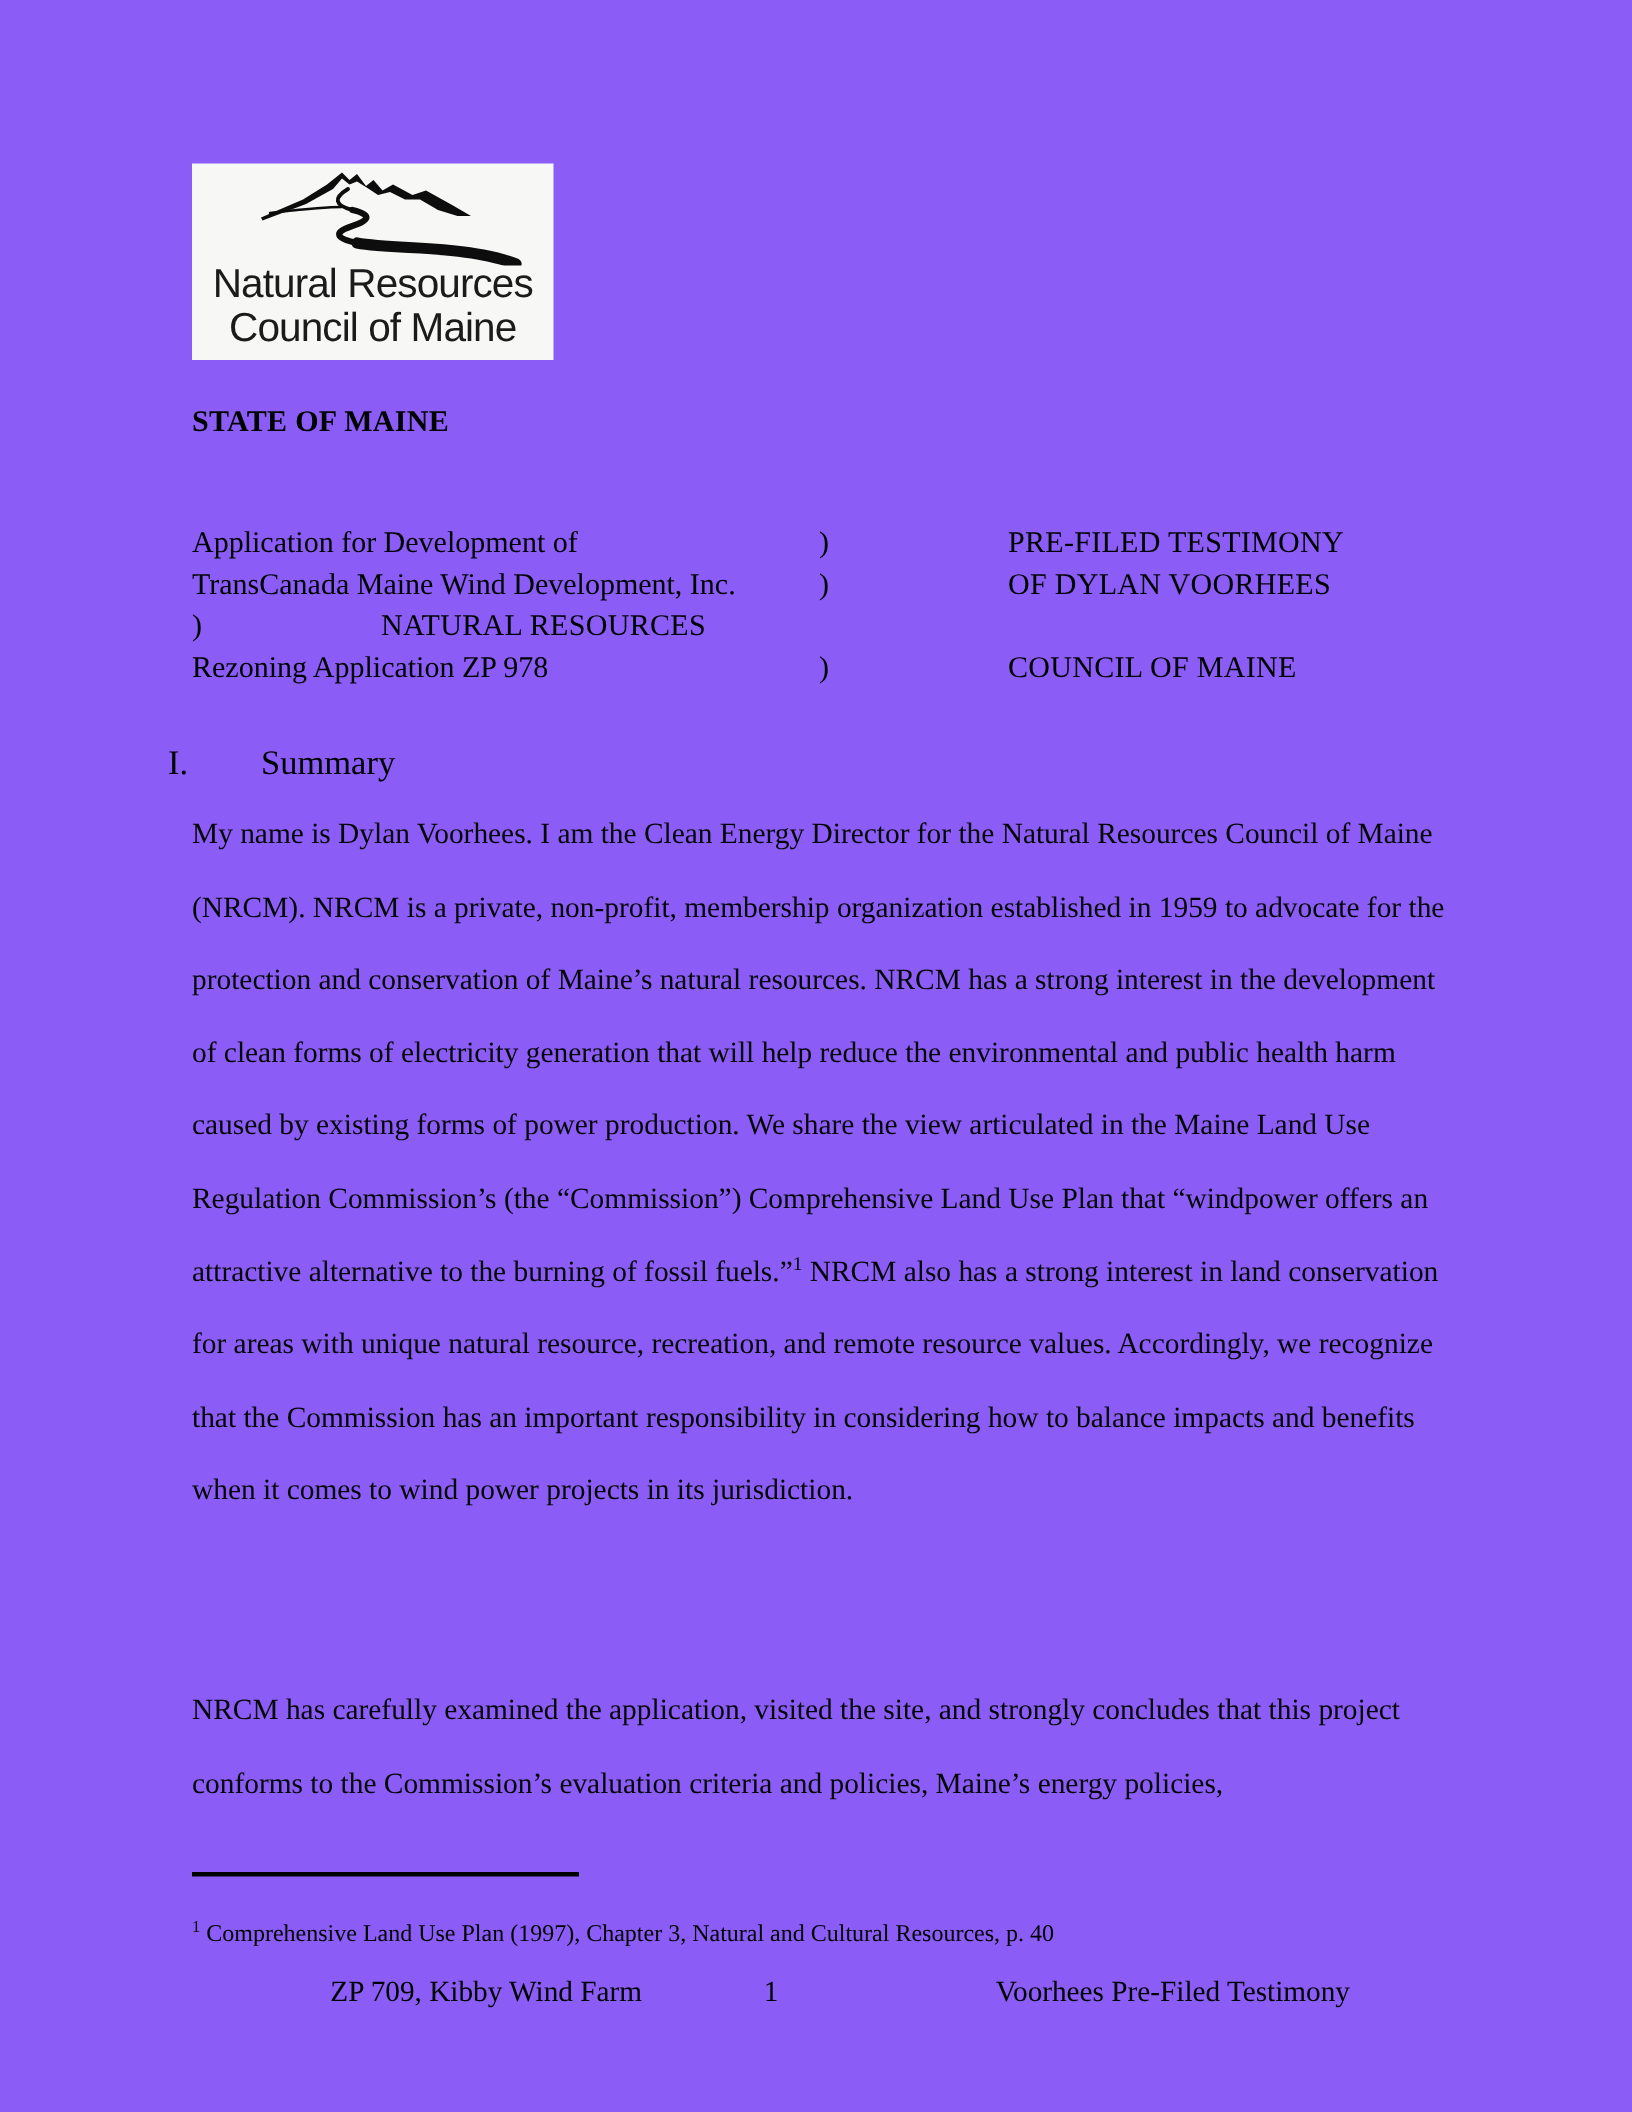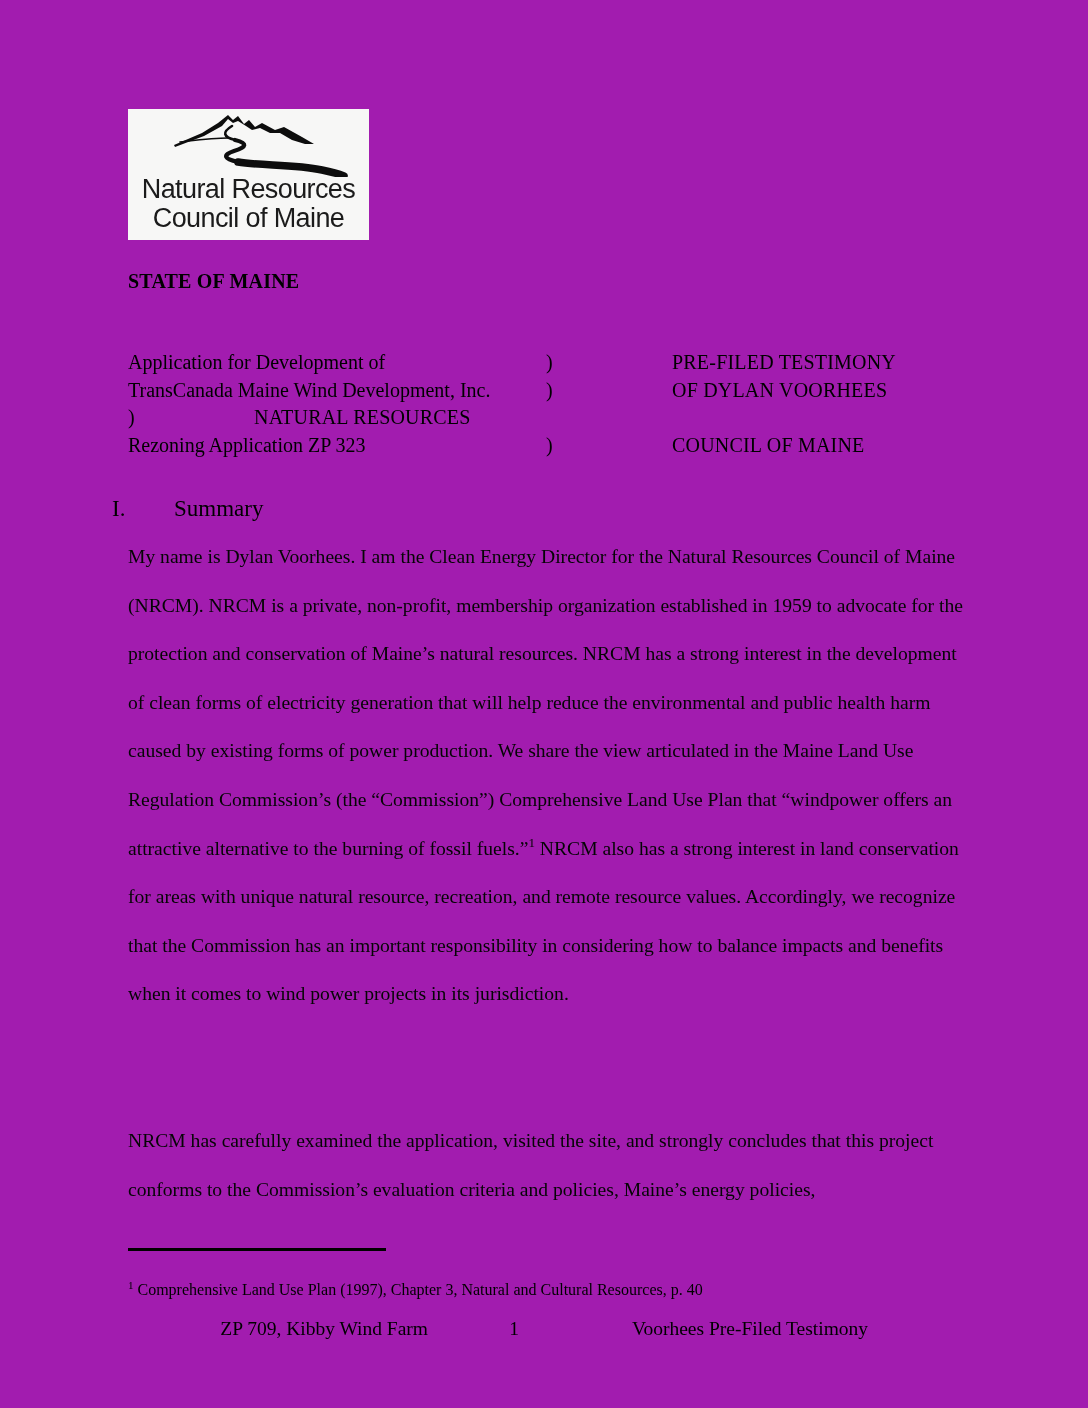--- a/index.html
+++ b/index.html
@@ -1,21 +1,21 @@
 <!DOCTYPE html>
 <html><head>
 <meta charset="utf-8">
 <style>
   * { margin: 0; padding: 0; box-sizing: border-box; }
   html, body { background: #ffffff; }
   .page {
     position: relative;
     width: 1088px;
     height: 1408px;
-    background: #a21caf;
+    background: #8b5cf6;
     color: #000000;
     font-family: "Liberation Serif", serif;
     overflow: hidden;
   }
 
   
   .logo-box {
     position: absolute;
     left: 128px;
     top: 109px;
@@ -126,21 +126,21 @@
     position: absolute;
     left: 128px;
     top: 1318px;
     width: 772px;
     display: flex;
     align-items: baseline;
     font-size: 19.5px;
   }
   .page-footer .f-left  { width: 300px; text-align: right; }
   .page-footer .f-center{ flex: 1; text-align: center; }
-  .page-footer .f-right { width: 300px; text-align: center; }
+  .page-footer .f-right { width: 300px; text-align: right; }
 
   .logo-svg path { fill: #0d0d0d; }
   .logo-svg .stroke { fill: none; stroke: #0d0d0d; stroke-linecap: round; }
 </style>
 </head>
 <body>
 
 <div class="page">
 
   <div class="logo-box">
@@ -173,21 +173,21 @@
     <div class="caption-row">
       <div class="caption-left">TransCanada Maine Wind Development, Inc.</div>
       <div class="caption-paren">)</div>
       <div class="caption-right">OF DYLAN VOORHEES</div>
     </div>
     <div class="caption-row">
       <div class="caption-paren">)</div>
       <div class="caption-right">NATURAL RESOURCES</div>
     </div>
     <div class="caption-row">
-      <div class="caption-left">Rezoning Application ZP 323</div>
+      <div class="caption-left">Rezoning Application ZP 978</div>
       <div class="caption-paren">)</div>
       <div class="caption-right">COUNCIL OF MAINE</div>
     </div>
   </div>
 
   <div class="section-heading">
     <span class="numeral">I.</span><span>Summary</span>
   </div>
 
   <p class="body-para para-1"><span>My name is Dylan Voorhees. I am the Clean Energy Director for the Natural Resources Council of Maine (NRCM). NRCM is a private, non-profit, membership organization established in 1959 to advocate for the protection and conservation of Maine’s natural resources. NRCM has a strong interest in the development of clean forms of electricity generation that will help reduce the environmental and public health harm caused by existing forms of power production. We share the view articulated in the Maine Land Use Regulation Commission’s (the “Commission”) Comprehensive Land Use Plan that “windpower offers an attractive alternative to the burning of fossil fuels.”</span><sup class="fn-ref">1</sup><span> NRCM also has a strong interest in land conservation for areas with unique natural resource, recreation, and remote resource values.  Accordingly, we recognize that the Commission has an important responsibility in considering how to balance impacts and benefits when it comes to wind power projects in its jurisdiction.</span></p>

